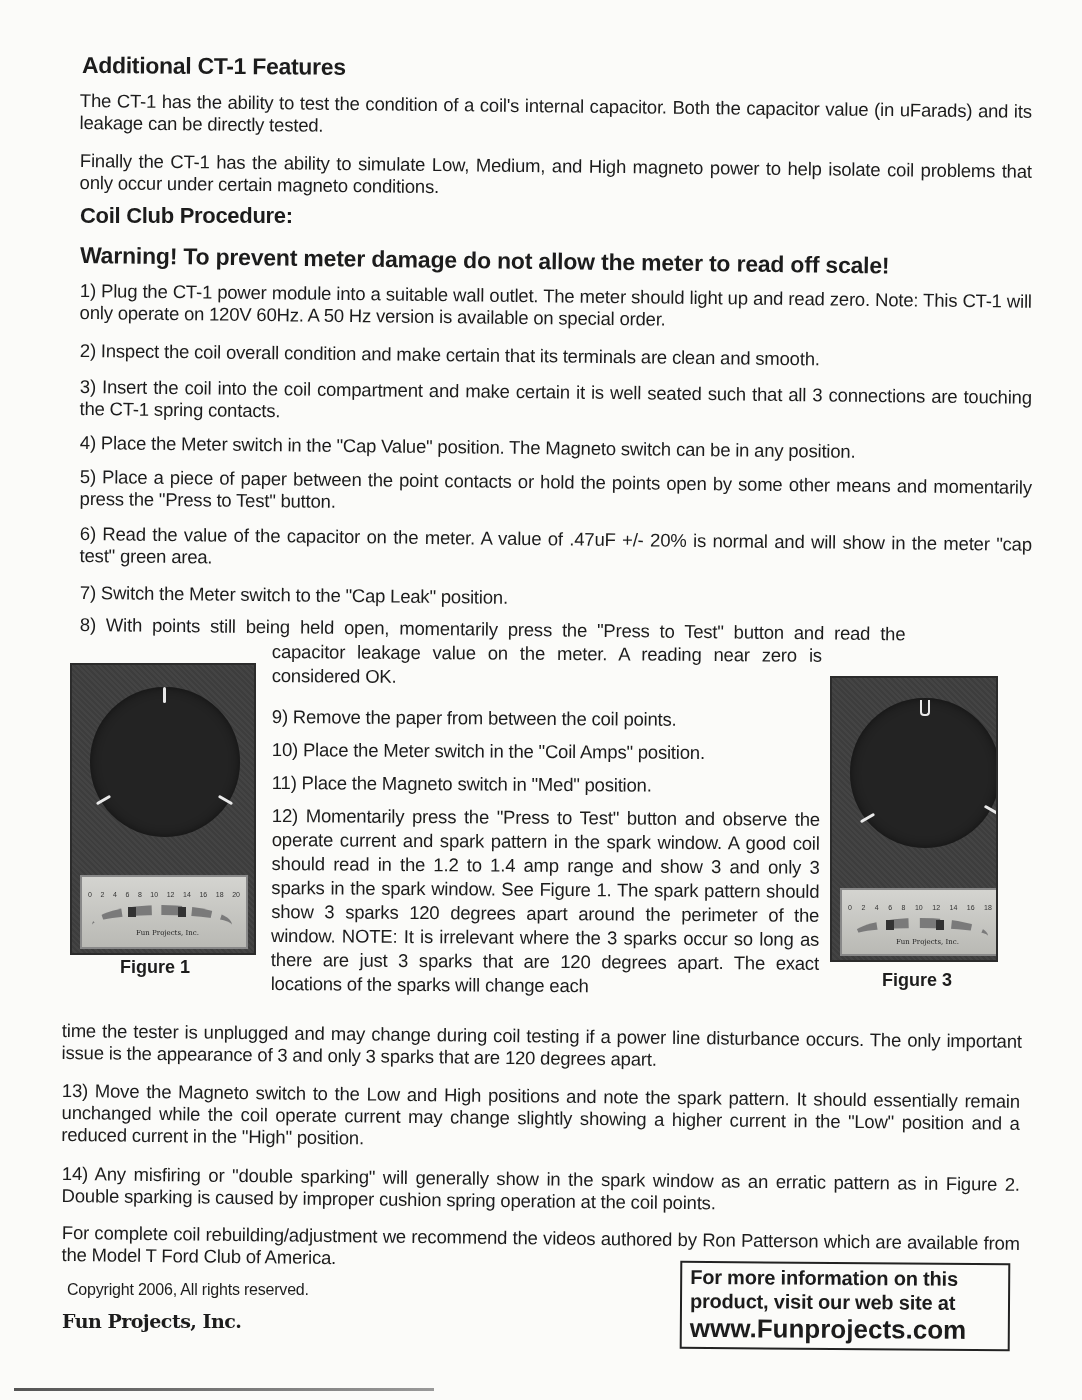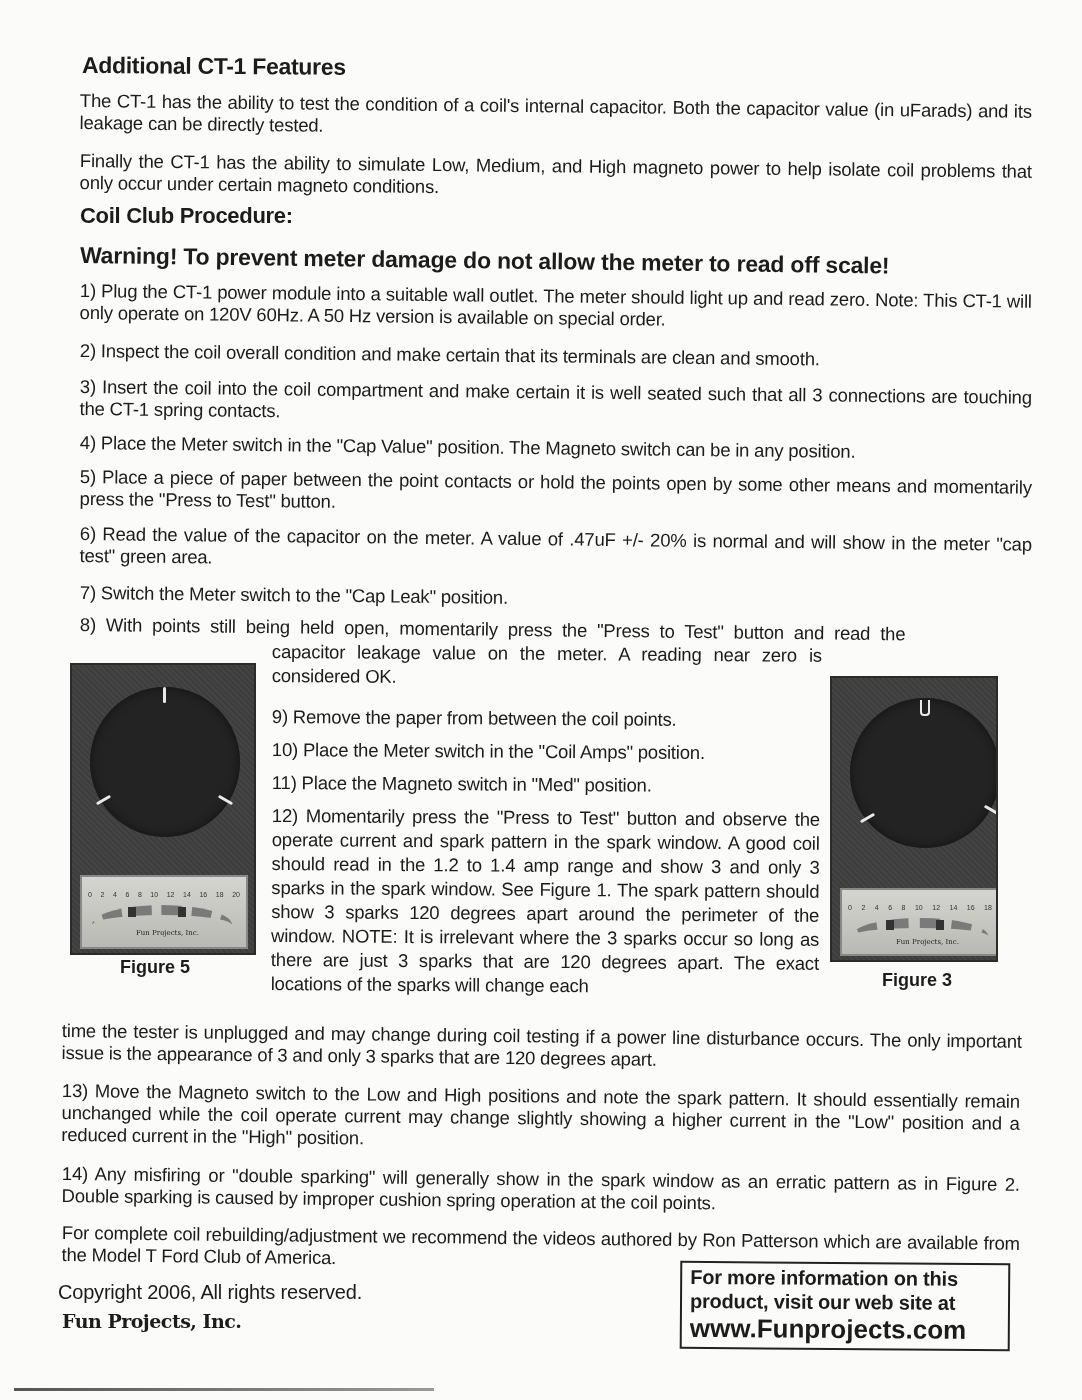--- a/index.html
+++ b/index.html
@@ -87,21 +87,21 @@
         <span>16</span>
         <span>18</span>
         <span>20</span>
       </div>
       <div class="meter-arc" style="left:10px; top:28px; width:140px; height:30px;"></div>
       <div class="needle-block" style="left:46px; top:30px;"></div>
       <div class="needle-block" style="left:96px; top:30px;"></div>
       <div class="meter-logo" style="left:54px; top:52px;">Fun Projects, Inc.</div>
     </div>
   </div>
-  <div class="abs fig-caption" style="left:106px; top:957px;">Figure 5</div>
+  <div class="abs fig-caption" style="left:106px; top:957px;">Figure 1</div>
 
   <div class="abs figure" style="left:816px; top:676px; width:164px; height:282px;">
     <div class="fig-inner"></div>
     <div class="spark-window" style="left:18px; top:20px; width:150px; height:150px;">
       <div class="spark" style="left:70px; top:2px; width:6px; height:14px; background:transparent; border:2px solid #e9e9e9; border-top:none; border-radius:0 0 4px 4px;"></div>
       <div class="spark" style="left:16px; top:112px; transform:rotate(60deg);"></div>
       <div class="spark" style="left:140px; top:104px; transform:rotate(-60deg);"></div>
     </div>
     <div class="meter" style="left:8px; top:210px; width:160px; height:64px;">
       <div class="meter-tick-row" style="left:6px; right:10px; top:14px;">
@@ -117,21 +117,21 @@
         <span>18</span>
       </div>
       <div class="meter-arc" style="left:10px; top:28px; width:136px; height:26px;"></div>
       <div class="needle-block" style="left:44px; top:30px;"></div>
       <div class="needle-block" style="left:94px; top:30px;"></div>
       <div class="meter-logo" style="left:54px; top:48px;">Fun Projects, Inc.</div>
     </div>
   </div>
   <div class="abs fig-caption" style="left:868px; top:970px;">Figure 3</div>
 
-  <div class="abs" style="left:44px; top:1281px; font-size:20px; letter-spacing:-0.2px;">Copyright 2006, All rights reserved.</div>
+  <div class="abs" style="left:53px; top:1281px; font-size:16px; letter-spacing:-0.2px;">Copyright 2006, All rights reserved.</div>
   <div class="abs brand">Fun Projects, Inc.</div>
 
   <div class="abs info-box">
     <div class="info-line">For more information on this</div>
     <div class="info-line">product, visit our web site at</div>
     <div class="info-url">www.Funprojects.com</div>
   </div>
 
   <div class="abs bottom-rule"></div>
 </div>

